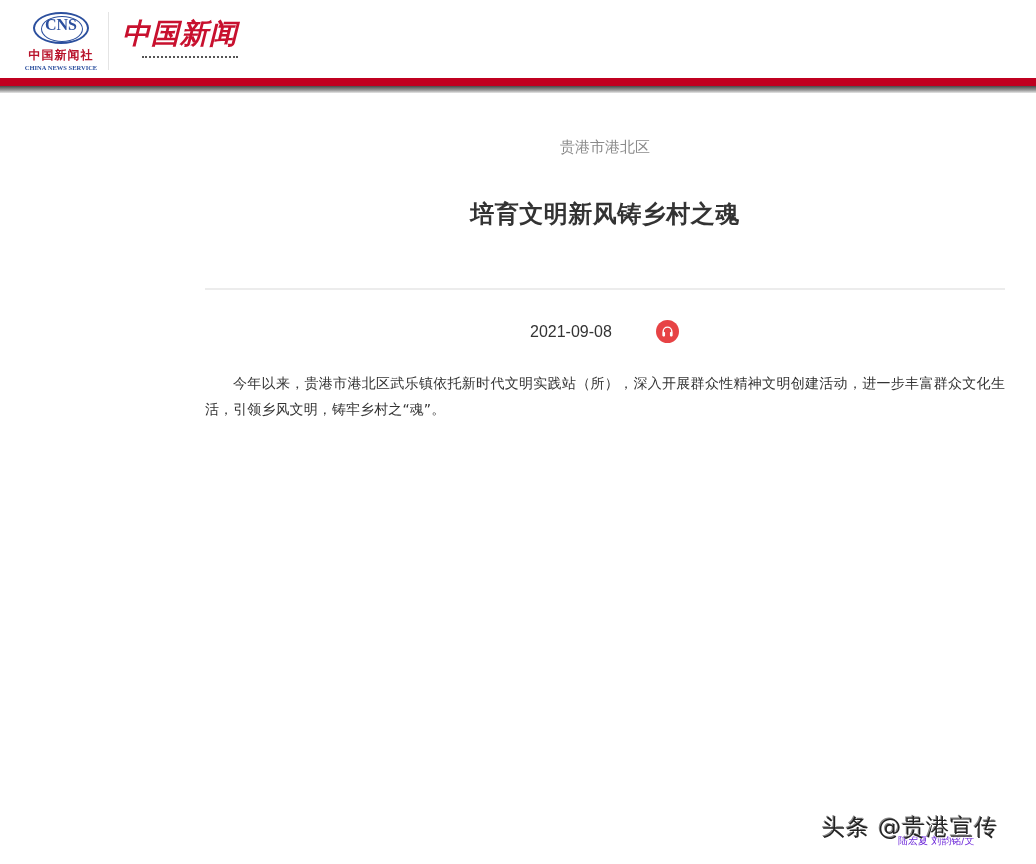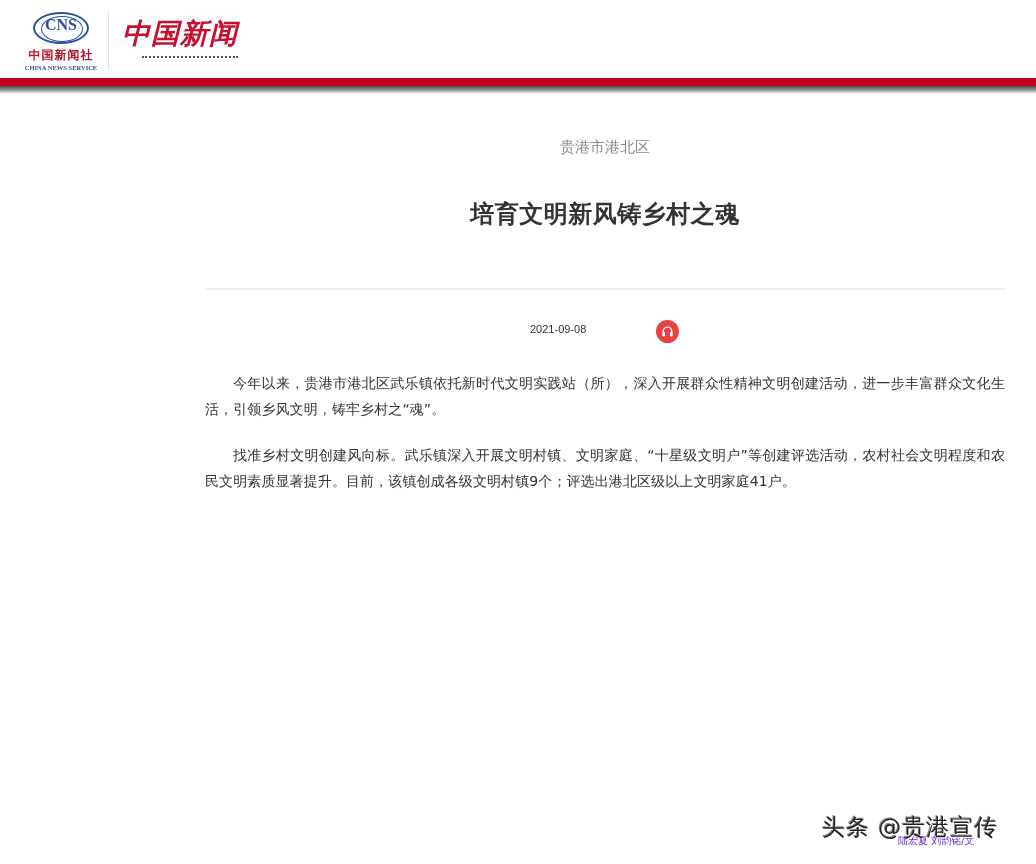--- a/index.html
+++ b/index.html
@@ -18,21 +18,21 @@
     .cn-news-title { font-family: "DejaVu Serif", serif; font-size: 28px; font-weight: bold; color: #c8102e; letter-spacing: 1px; line-height: 36px; font-style: italic; }
     .cn-news-sub { margin-top: 4px; margin-left: 20px; width: 96px; height: 3px; border-top: 2px dotted #555; }
 
     .red-bar { position: absolute; left: 0; top: 78px; width: 1036px; height: 8px; background: #c00020; }
     .gray-bar { position: absolute; left: 0; top: 86px; width: 1036px; height: 7px; background: linear-gradient(#4a4a4a, #9a9a9a 60%, #e6e6e6); }
 
     .region { position: absolute; left: 0; top: 138px; width: 1210px; text-align: center; font-size: 15px; color: #8a8a8a; }
     .title { position: absolute; left: 0; top: 198px; width: 1210px; text-align: center; font-size: 24px; font-weight: bold; color: #333; letter-spacing: 0.5px; }
     .divider { position: absolute; left: 205px; top: 288px; width: 800px; height: 2px; background: #ececec; }
 
-    .date { position: absolute; left: 530px; top: 323px; font-family: "Liberation Sans", sans-serif; font-size: 11px; color: #333; }
+    .date { position: absolute; left: 530px; top: 323px; font-family: "Liberation Sans", sans-serif; font-size: 16px; color: #333; }
     .audio-btn { position: absolute; left: 656px; top: 320px; width: 23px; height: 23px; border-radius: 50%; background: #e74345; display: flex; align-items: center; justify-content: center; cursor: pointer; }
 
     .article { position: absolute; left: 205px; top: 370px; width: 800px; }
     .article p { font-size: 14px; line-height: 26px; color: #333; text-indent: 28px; text-align: justify; margin-bottom: 20px; letter-spacing: 0.1px; }
 
     .watermark { position: absolute; left: 822px; top: 812px; font-size: 23px; color: #222; letter-spacing: 1px; text-shadow: 1px 1px 0 #fff, -1px -1px 0 #888; }
     .credit { position: absolute; left: 898px; top: 834px; font-size: 10px; color: #6d28d9; }
   </style>
 </head>
 <body>
@@ -61,17 +61,16 @@
 <div class="audio-btn">
   <svg width="13" height="13" viewBox="0 0 24 24">
     <path d="M4 14 V12 a8 8 0 0 1 16 0 V14" fill="none" stroke="#fff" stroke-width="2.6"></path>
     <rect x="2.5" y="13" width="5" height="8" rx="1.5" fill="#fff"></rect>
     <rect x="16.5" y="13" width="5" height="8" rx="1.5" fill="#fff"></rect>
   </svg>
 </div>
 
 <div class="article">
   <p>今年以来，贵港市港北区武乐镇依托新时代文明实践站（所），深入开展群众性精神文明创建活动，进一步丰富群众文化生活，引领乡风文明，铸牢乡村之“魂”。</p>
-  <p>找准乡村文明创建风向标。武乐镇深入开展文明村镇、文明家庭、“十星级文明户”等创建评选活动，农村社会文明程度和农民文明素质显著提升。目前，该镇创成各级文明村镇9个；评选出港北区级以上文明家庭41户。</p>
 </div>
 
 <div class="credit">陆宏夏 刘韵铭/文</div>
 <div class="watermark">头条 @贵港宣传</div>
 
 </body></html>

